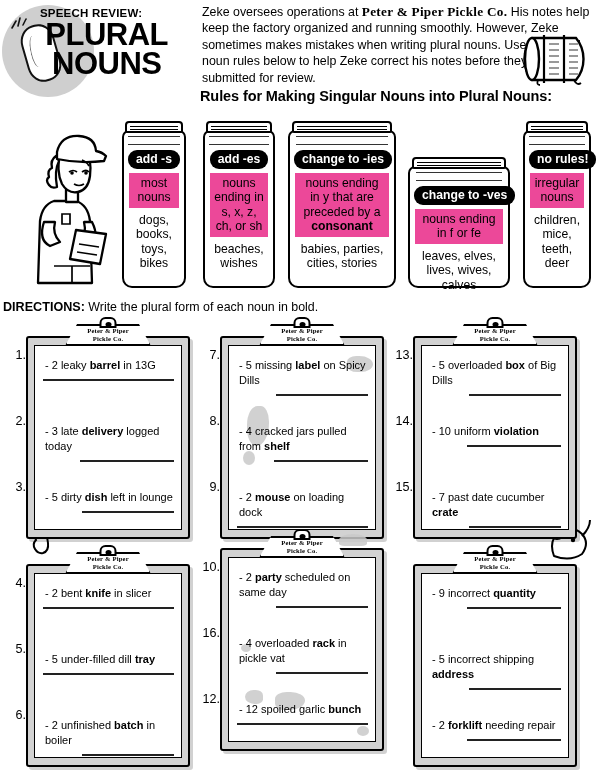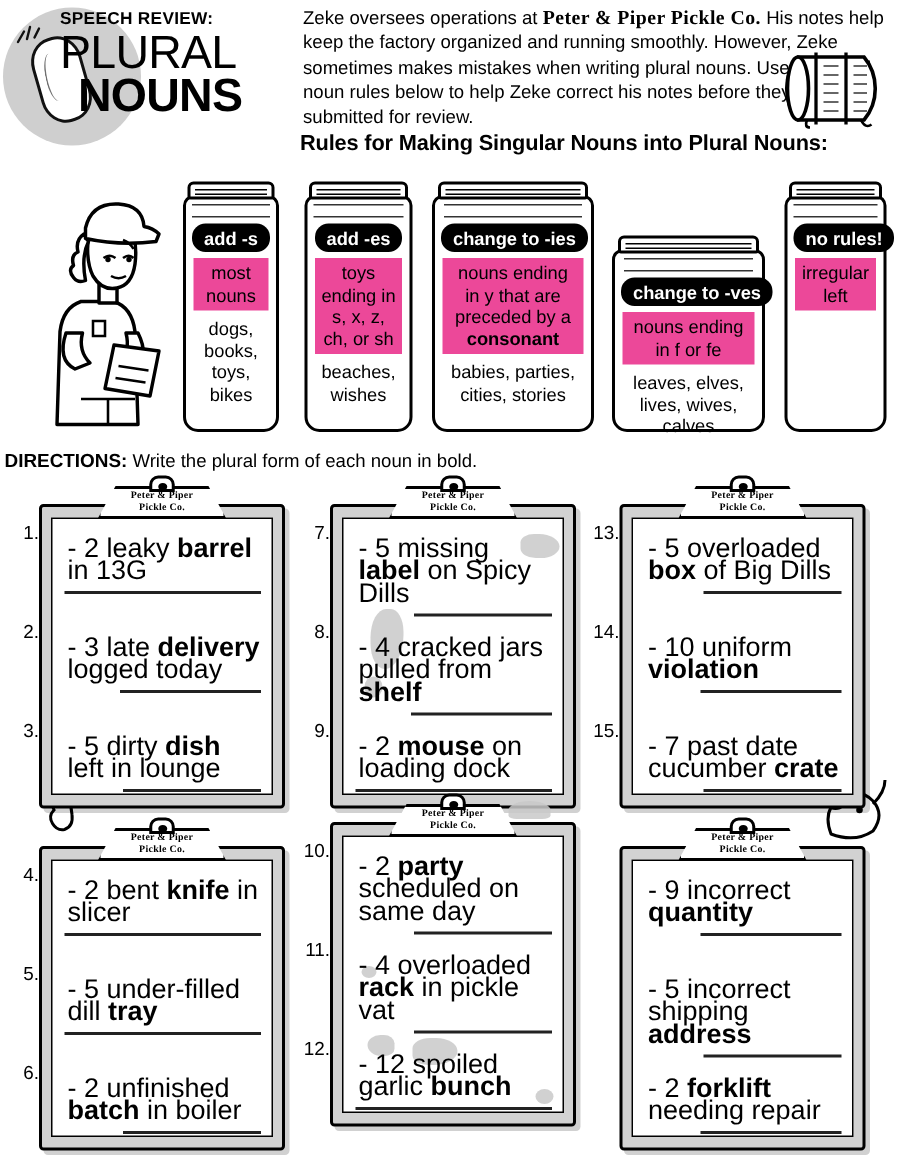--- a/index.html
+++ b/index.html
@@ -50,22 +50,23 @@
     position: absolute; left: 38px; top: 5px;
     width: 128px;
   }
   .logo-line1 {
     font-family: "Liberation Sans Narrow", "Liberation Sans", sans-serif;
     font-weight: bold; font-size: 11.5px; letter-spacing: .2px;
     line-height: 13px; white-space: nowrap;
   }
   .logo-line2 {
     font-family: "Liberation Sans Narrow", "Liberation Sans", sans-serif;
-    font-weight: normal; font-size: 31px; line-height: 29px;
+    font-weight: bold; font-size: 31px; line-height: 29px;
     letter-spacing: -.5px;
+    text-align: right;
   }
   .logo-line3 {
     font-family: "Liberation Sans Narrow", "Liberation Sans", sans-serif;
     font-weight: bold; font-size: 31px; line-height: 30px;
     letter-spacing: -.5px; padding-left: 12px;
   }
 
   .intro {
     position: absolute; left: 202px; top: 4px; width: 392px;
     font-size: 12.4px; line-height: 16.4px;
@@ -203,21 +204,21 @@
     font-family: "Liberation Serif", serif;
     font-weight: bold; font-size: 6.6px; line-height: 7.6px;
     letter-spacing: .2px;
     color: #000;
     z-index: 3;
   }
 
   .items { position: absolute; left: 8px; right: 7px; top: 6px; bottom: 4px; }
   .item { position: absolute; left: 0; right: 0; }
   .item-text {
-    font-size: 18px; line-height: 15px;
+    font-size: 11px; line-height: 15px;
     padding-left: 2px;
   }
   .item-text b { font-weight: bold; }
   .answer-line {
     height: 1.6px; background: #222;
     margin-top: 6px;
   }
   .al-left   { width: 100%; margin-left: 0; }
   .al-center { width: 72%; margin-left: 28%; }
   .al-right  { width: 70%; margin-left: 30%; }
@@ -331,21 +332,21 @@
       <div class="rule-cond"><span>most nouns</span></div>
       <div class="rule-ex">dogs, books, toys, bikes</div>
     </div>
   </div>
 
   <div class="jar" style="left:203px; top:22px; width:72px; height:158px;">
     <div class="jar-lid" style="width:66px;"></div>
     <div class="jar-neck"></div>
     <div class="jar-inner">
       <span class="rule-tag">add -es</span>
-      <div class="rule-cond"><span>toys ending in s, x, z, ch, or sh</span></div>
+      <div class="rule-cond"><span>nouns ending in s, x, z, ch, or sh</span></div>
       <div class="rule-ex">beaches, wishes</div>
     </div>
   </div>
 
   <div class="jar" style="left:288px; top:22px; width:108px; height:158px;">
     <div class="jar-lid" style="width:100px;"></div>
     <div class="jar-neck"></div>
     <div class="jar-inner">
       <span class="rule-tag">change to -ies</span>
       <div class="rule-cond"><span>nouns ending in y that are preceded by a </span><b>consonant</b></div>
@@ -361,21 +362,22 @@
       <div class="rule-cond"><span>nouns ending in f or fe</span></div>
       <div class="rule-ex">leaves, elves, lives, wives, calves</div>
     </div>
   </div>
 
   <div class="jar" style="left:523px; top:22px; width:68px; height:158px;">
     <div class="jar-lid" style="width:62px;"></div>
     <div class="jar-neck"></div>
     <div class="jar-inner">
       <span class="rule-tag">no rules!</span>
-      <div class="rule-cond"><span>irregular left</span></div>
+      <div class="rule-cond"><span>irregular nouns</span></div>
+      <div class="rule-ex">children, mice, teeth, deer</div>
     </div>
   </div>
 </div>
 
 <div class="directions">
   <span class="dir-label">DIRECTIONS:</span><span> Write the plural form of each noun in bold.</span>
 </div>
 
 <div class="board-area">
 
@@ -521,21 +523,21 @@
         <div class="clip-knob"></div>
         <div class="clip-brand">
           <div>Peter &amp; Piper</div>
           <div>Pickle Co.</div>
         </div>
       </div>
     </div>
     <div class="board-wrap" style="left: 194px; top: 212px;">
       <div class="num-col">
         <div class="qnum" style="top: 22px;">10.</div>
-        <div class="qnum" style="top: 88px;">11.</div>
+        <div class="qnum" style="top: 88px;">16.</div>
         <div class="qnum" style="top: 154px;">12.</div>
       </div>
       <div class="clipboard">
         <div class="clip-paper">
           <div class="splotch" style="left: 12px; top: 86px; width: 10px; height: 8px; border-radius: 50%;"></div>
           <div class="splotch" style="left: 16px; top: 132px; width: 18px; height: 14px; border-radius: 55% 45% 40% 60%;"></div>
           <div class="splotch" style="left: 46px; top: 134px; width: 30px; height: 18px; border-radius: 45% 55% 60% 40%;"></div>
           <div class="splotch" style="left: 128px; top: 168px; width: 12px; height: 10px; border-radius: 50%;"></div>
           <div class="items">
             <div class="item" style="top: 6px;">

